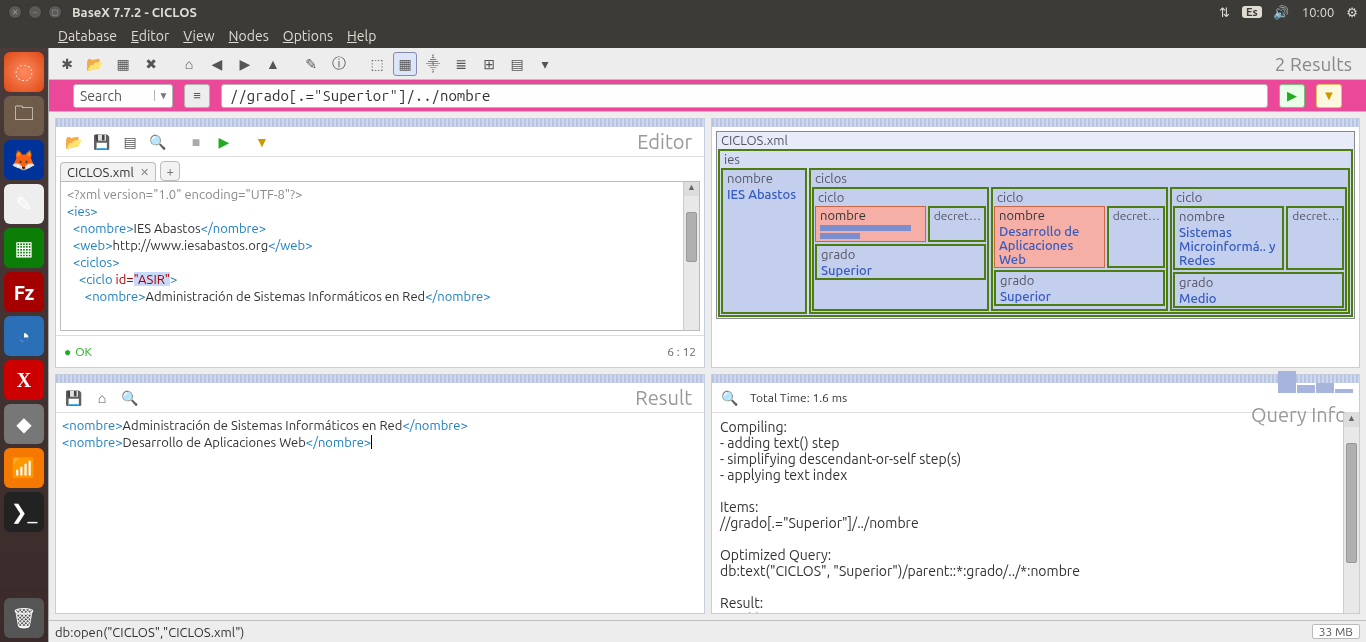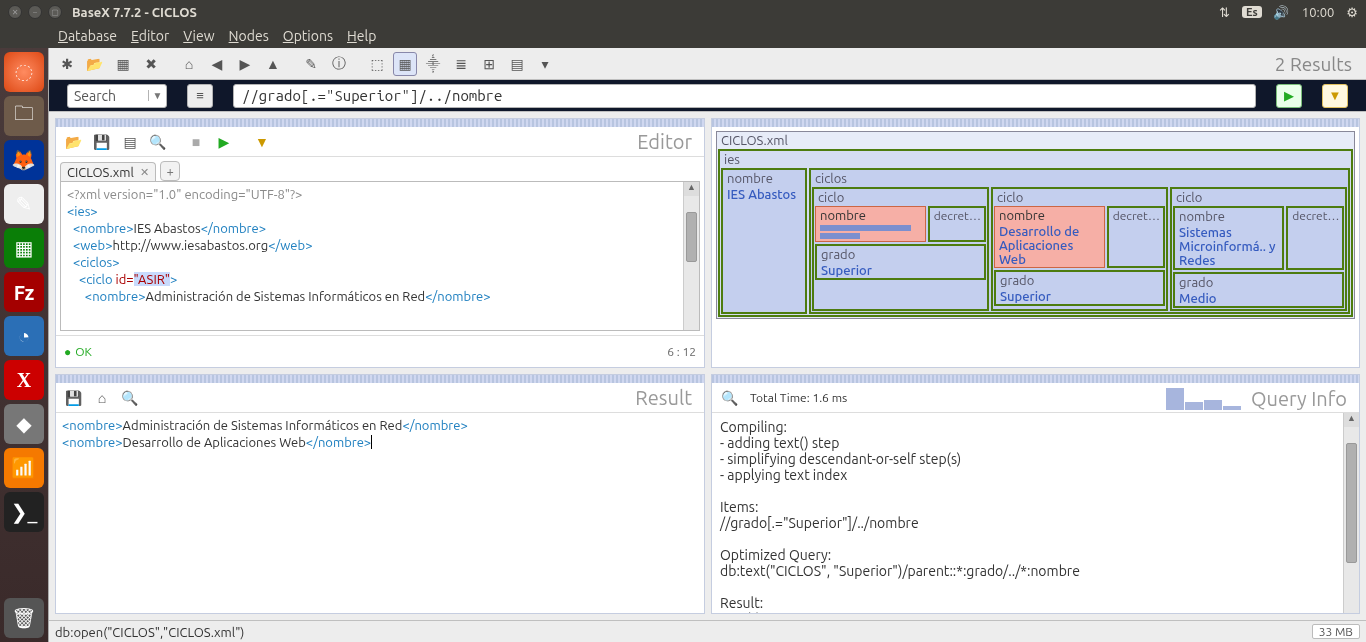--- a/index.html
+++ b/index.html
@@ -41,21 +41,21 @@
 
 .appwin { flex: 1; background: #ededed; display: flex; flex-direction: column; border-left:1px solid #aaa; min-width:0; }
 
 
 .toolbar { height: 32px; background: #ededed; border-bottom: 1px solid #bfbfbf; display: flex; align-items: center; padding: 0 6px; gap: 4px; }
 .tbtn { width: 24px; height: 24px; border: 1px solid transparent; border-radius: 3px; display:flex; align-items:center; justify-content:center; font-size:14px; color:#555; }
 .tsep { width: 6px; }
 .results-count { margin-left: auto; font-size: 19px; color: #888; padding-right: 8px; }
 
 
-.searchrow { height: 32px; background: #0f172a; border-bottom: 1px solid #bfbfbf; display:flex; align-items:center; padding: 0 18px; gap:20px; }
+.searchrow { height: 32px; background: #ec4899; border-bottom: 1px solid #bfbfbf; display:flex; align-items:center; padding: 0 24px; gap:11px; }
 .searchbox { height:24px; border:1px solid #b3b3b3; border-radius:3px; background:#fff; display:flex; align-items:center; }
 .searchbox input { border:none; outline:none; font-size:14px; padding:0 6px; font-family:inherit; color:#555; }
 .searchbox .sw { width:80px; }
 .searchbox .dd { border-left:1px solid #b3b3b3; width:18px; text-align:center; color:#777; font-size:10px; }
 .smallbtn { width:26px; height:24px; border:1px solid #b3b3b3; border-radius:3px; background:#ededed; display:flex; align-items:center; justify-content:center; font-size:13px; color:#555;}
 .querybox { flex:1; height:24px; border:1px solid #b3b3b3; border-radius:3px; background:#fff; padding:0 8px; font-size:15px; color:#333; font-family: "Ubuntu Mono", monospace; outline:none; }
 .runbtn { width:26px; height:24px; border:1px solid #7bbf7b; border-radius:3px; background:#eaffea; color:#2a2; display:flex; align-items:center; justify-content:center; font-size:13px;}
 .filterbtn { width:26px; height:24px; border:1px solid #e0c060; border-radius:3px; background:#fff8e0; color:#c90; display:flex; align-items:center; justify-content:center; font-size:13px;}
 
 
@@ -329,21 +329,21 @@
         </div>
         <div class="resultbody"><span class="tag">&lt;nombre&gt;</span><span class="txt">Administración de Sistemas Informáticos en Red</span><span class="tag">&lt;/nombre&gt;</span>
 <span class="tag">&lt;nombre&gt;</span><span class="txt">Desarrollo de Aplicaciones Web</span><span class="tag">&lt;/nombre&gt;</span><span style="border-left:1px solid #000;">​</span></div>
       </div>
 
       <div class="pane">
         <div class="panehead"></div>
         <div class="qi-toolbar">
           <div class="tbtn">🔍</div>
           <div class="qi-time">Total Time: 1.6 ms</div>
-          <div style="margin-left:auto; display:flex; align-items:flex-end; gap:10px;">
+          <div style="margin-left:auto; display:flex; align-items:flex-end; gap:10px;flex-direction:column;">
             <div class="mini-bars">
               <div style="height:22px"></div>
                 <div style="height:8px"></div>
                 <div style="height:10px"></div>
                 <div style="height:4px"></div>
             </div>
             <div class="qi-title">Query Info</div>
           </div>
         </div>
         <div class="qi-body">

